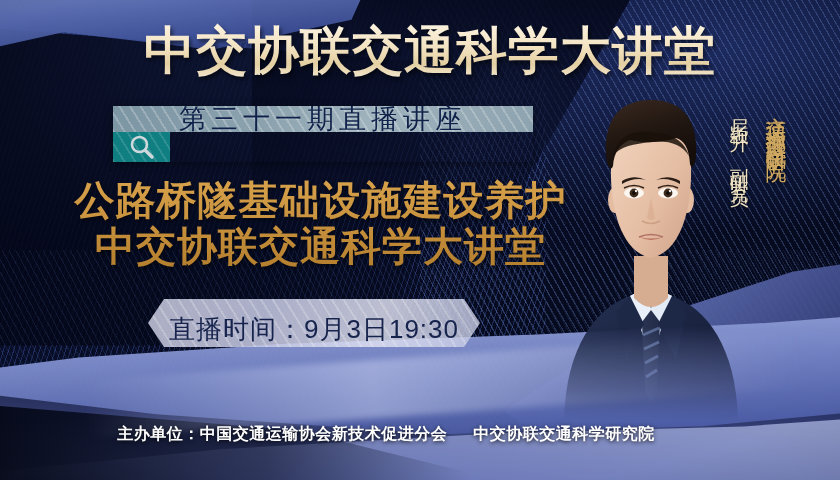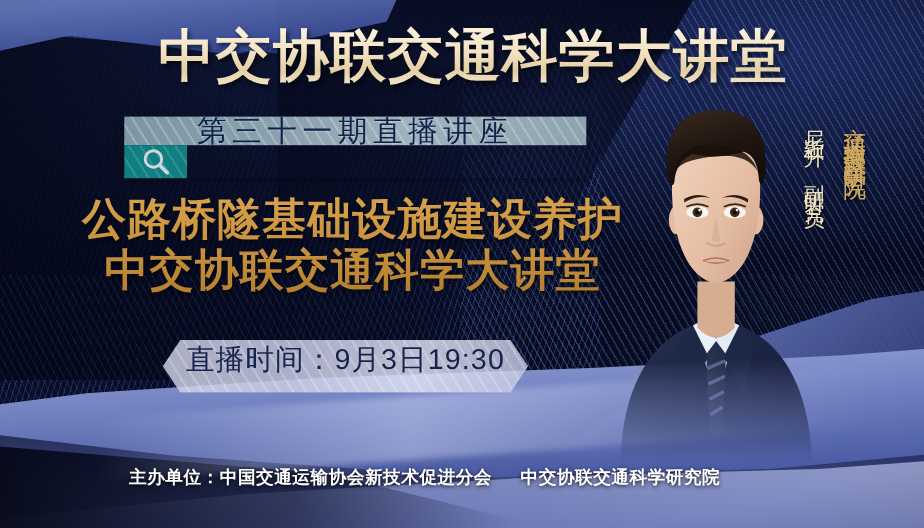--- a/index.html
+++ b/index.html
@@ -177,22 +177,22 @@
     background:linear-gradient(180deg,#d8a24c 0%, #c8913d 50%, #b47f2e 100%);
     -webkit-background-clip:text;background-clip:text;
     -webkit-text-fill-color:transparent;
     text-align:center;
     filter:drop-shadow(1px 2px 2px rgba(0,0,0,.6));
   }
   .lecture-title .ln{display:block;white-space:nowrap;}
 
   
   .time-badge{
-    position:absolute;left:148px;top:309px;width:332px;height:48px;
-    display:flex;align-items:flex-start;justify-content:center;
+    position:absolute;left:148px;top:299px;width:332px;height:48px;
+    display:flex;align-items:flex-end;justify-content:center;
     background:linear-gradient(105deg, rgba(214,216,236,.80) 0%, rgba(198,201,227,.86) 35%, rgba(222,224,241,.84) 70%, rgba(196,200,226,.80) 100%);
     clip-path:polygon(16px 0, calc(100% - 16px) 0, 100% 50%, calc(100% - 16px) 100%, 16px 100%, 0 50%);
     box-shadow:0 3px 10px rgba(0,0,0,.35);
     overflow:hidden;
   }
   .time-badge::after{
     content:"";position:absolute;inset:0;
     background:repeating-linear-gradient(58deg,
       rgba(255,255,255,.22) 0px, rgba(255,255,255,.22) 2px,
       rgba(255,255,255,0) 2px, rgba(255,255,255,0) 10px);

